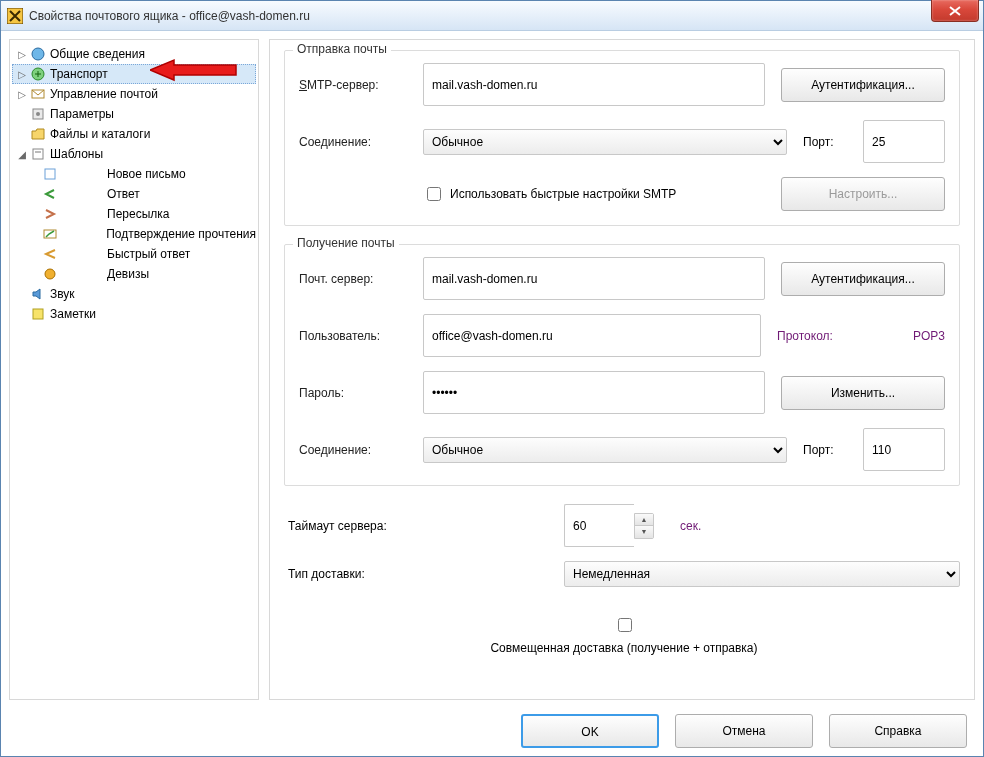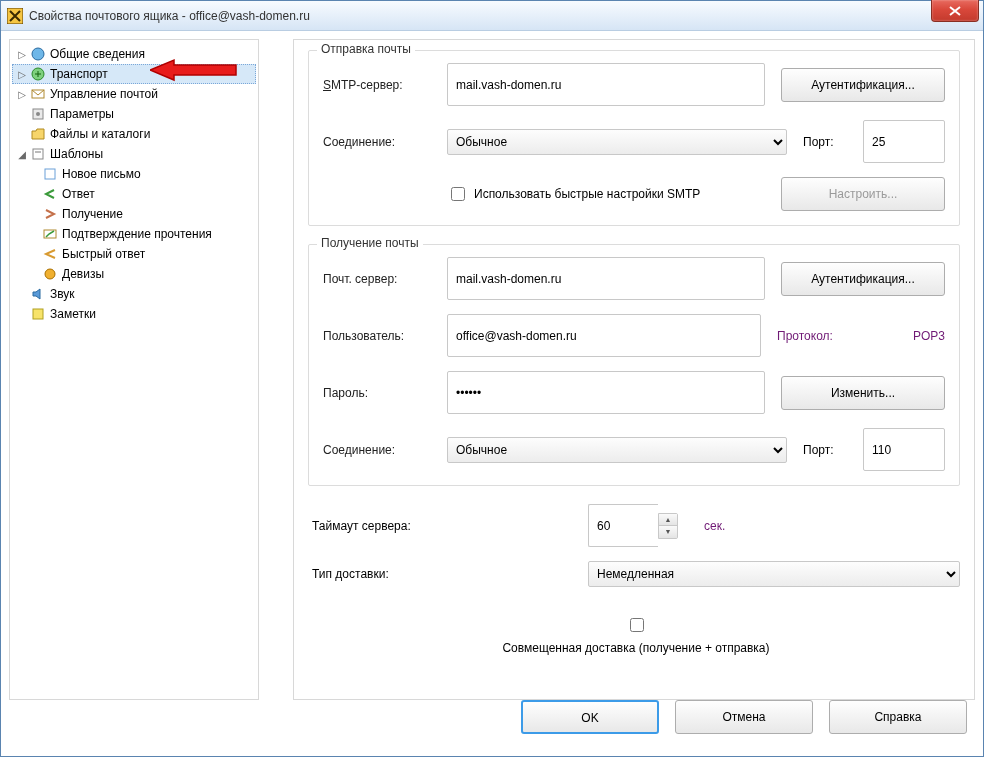--- a/index.html
+++ b/index.html
@@ -5,31 +5,31 @@
 * { box-sizing: border-box; font-family: "Segoe UI", Tahoma, sans-serif; font-size: 12px; }
 body { margin: 0; padding: 0; background: #fff; }
 .window { width: 984px; height: 757px; border: 1px solid #5a84b0; position: relative; background: #fff; }
 .titlebar { height: 30px; background: linear-gradient(to bottom,#f7fbff 0%,#eaf2fb 40%,#d6e5f5 100%); display: flex; align-items: center; padding: 0 0 0 6px; border-bottom: 1px solid #b9cde2; position: relative; }
 .titlebar .app-icon { width: 16px; height: 16px; margin-right: 6px; }
 .titlebar .title { color: #333; }
 .close-btn { position: absolute; right: 4px; top: -1px; width: 48px; height: 22px; background: linear-gradient(to bottom,#e86a5f 0%, #d9483b 45%, #c33a2d 100%); border: 1px solid #8a2e23; border-top: none; border-radius: 0 0 4px 4px; color:#fff; display:flex; align-items:center; justify-content:center; font-weight:bold; box-shadow: inset 0 0 2px rgba(255,255,255,.5); }
 .content { position: absolute; top: 38px; left: 8px; right: 8px; bottom: 8px; display: flex; flex-direction: column; }
 .panes { flex: 1; display: flex; gap: 10px; min-height: 0; }
 .sidebar { width: 250px; border: 1px solid #d8d8d8; background: #fff; padding: 4px 2px; overflow: auto; }
-.main { flex: 1; border: 1px solid #d8d8d8; background: #fff; padding: 10px 14px 16px 14px; overflow: auto; position: relative; margin-left: 24px; }
-.footer { height: 48px; display:flex; align-items:flex-start; justify-content:flex-end; gap: 16px; padding-right: 8px; }
+.main { flex: 1; border: 1px solid #d8d8d8; background: #fff; padding: 10px 14px 16px 14px; overflow: auto; position: relative; }
+.footer { height: 48px; display:flex; align-items:flex-end; justify-content:flex-end; gap: 16px; padding-right: 8px; }
 .btn { height: 34px; min-width: 138px; border: 1px solid #adadad; background: linear-gradient(to bottom,#fefefe,#e8e8e8); border-radius: 3px; padding: 0 10px; display:inline-flex; align-items:center; justify-content:center; cursor:pointer; }
 .btn.primary { border: 2px solid #3c9be8; padding-top: 1px; }
 .btn.disabled { color:#9a9a9a; }
 .btn.small { min-width: 160px; }
 .tree-item { display:flex; align-items:center; height: 20px; padding-left: 4px; cursor:pointer; white-space:nowrap; }
 .tree-item .exp { width: 12px; text-align:center; color:#6a6a6a; font-size:10px; }
 .tree-item .ic { width:16px; height:16px; margin: 0 4px 0 2px; display:inline-flex; align-items:center; justify-content:center; }
 .tree-item.selected { background:#d6e8f8; border: 1px dotted #7aa7d8; padding-left:3px; height:20px; }
-.tree-item.child { padding-left: 28px; }
+.tree-item.child { padding-left: 28px; gap: 45px; }
 .fieldset { border: 1px solid #dcdcdc; border-radius: 2px; padding: 12px 14px 14px 14px; margin-bottom: 18px; position: relative; }
 .fieldset .legend { position: absolute; top: -9px; left: 8px; background: #fff; padding: 0 4px; color: #333; }
 .row { display:flex; align-items:center; margin-bottom: 14px; gap: 16px; }
 .row:last-child { margin-bottom: 0; }
 .lbl { width: 108px; color:#222; }
 .lbl .ul { text-decoration: underline; }
 input[type=text], input[type=password] { height: 43px; border: 1px solid #c8c8c8; border-radius: 2px; padding: 0 8px; background:#fff; }
 input.readonly-look { background:#fff; }
 select { height: 26px; border: 1px solid #c8c8c8; border-radius: 2px; padding: 0 4px; background: linear-gradient(to bottom,#fdfdfd,#ececec); }
 .wide { flex:1; }
@@ -149,21 +149,21 @@
               </svg>
             </span>
             <span>Ответ</span>
           </div>
         <div class="tree-item child">
             <span class="ic">
               <svg width="14" height="14">
                 <path d="M3 3 L11 7 L3 11" fill="none" stroke="#c4704a" stroke-width="2"></path>
               </svg>
             </span>
-            <span>Получение</span>
+            <span>Пересылка</span>
           </div>
         <div class="tree-item child">
             <span class="ic">
               <svg width="14" height="14">
                 <rect x="1" y="3" width="12" height="8" fill="#fff" stroke="#b08a30"></rect>
                 <path d="M3 10 L6 7 L11 4" stroke="#3a9a3a" fill="none" stroke-width="1.5"></path>
               </svg>
             </span>
             <span>Подтверждение прочтения</span>
           </div>

